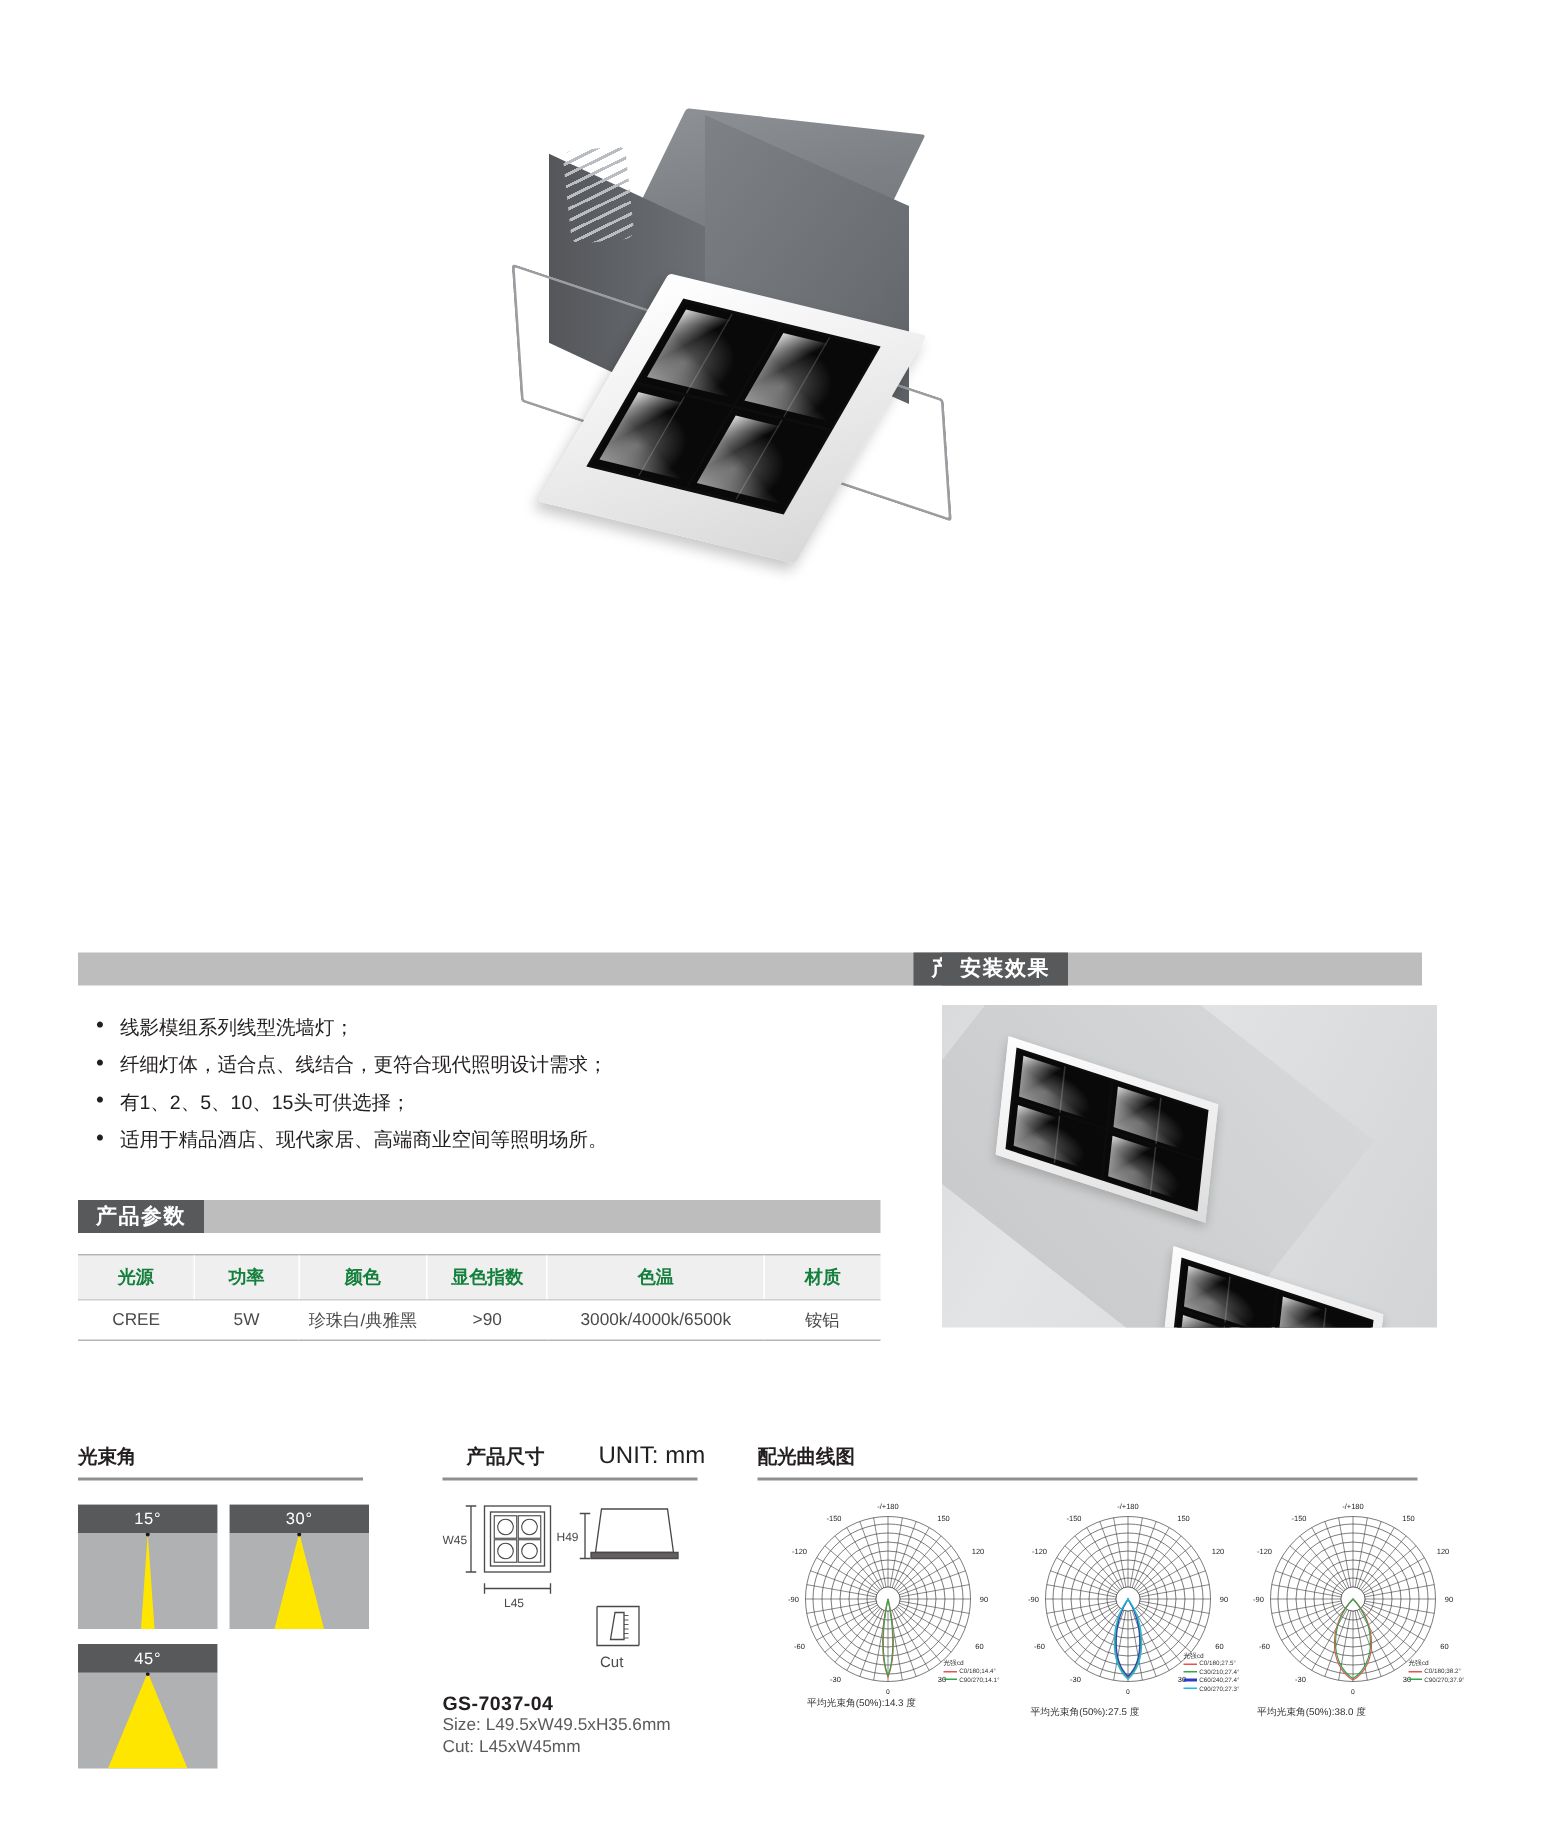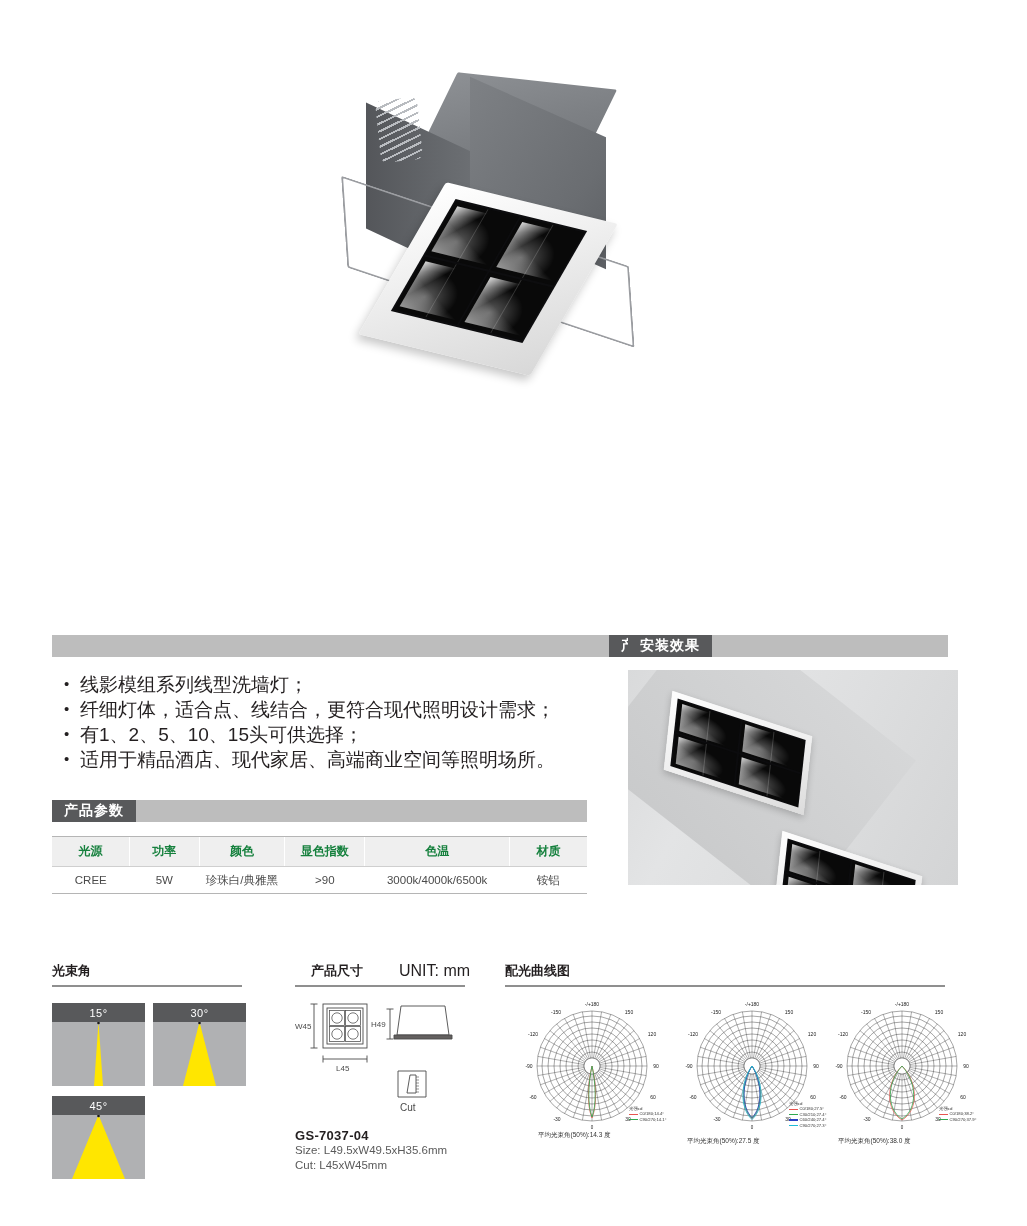--- a/index.html
+++ b/index.html
@@ -153,21 +153,21 @@
   #features-head { left: 52px; top: 635px; width: 641px; justify-content: flex-end; }
   .feature-list {
     position: absolute;
     left: 58px; top: 672px;
     width: 540px;
     margin: 0;
     padding: 0;
     list-style: none;
   }
   .feature-list li {
-    font-size: 19px;
+    font-size: 13px;
     line-height: 25px;
     color: #231f20;
     position: relative;
     padding-left: 22px;
     white-space: nowrap;
   }
   .feature-list li::before {
     content: "•";
     position: absolute;
     left: 6px; top: -1px;

